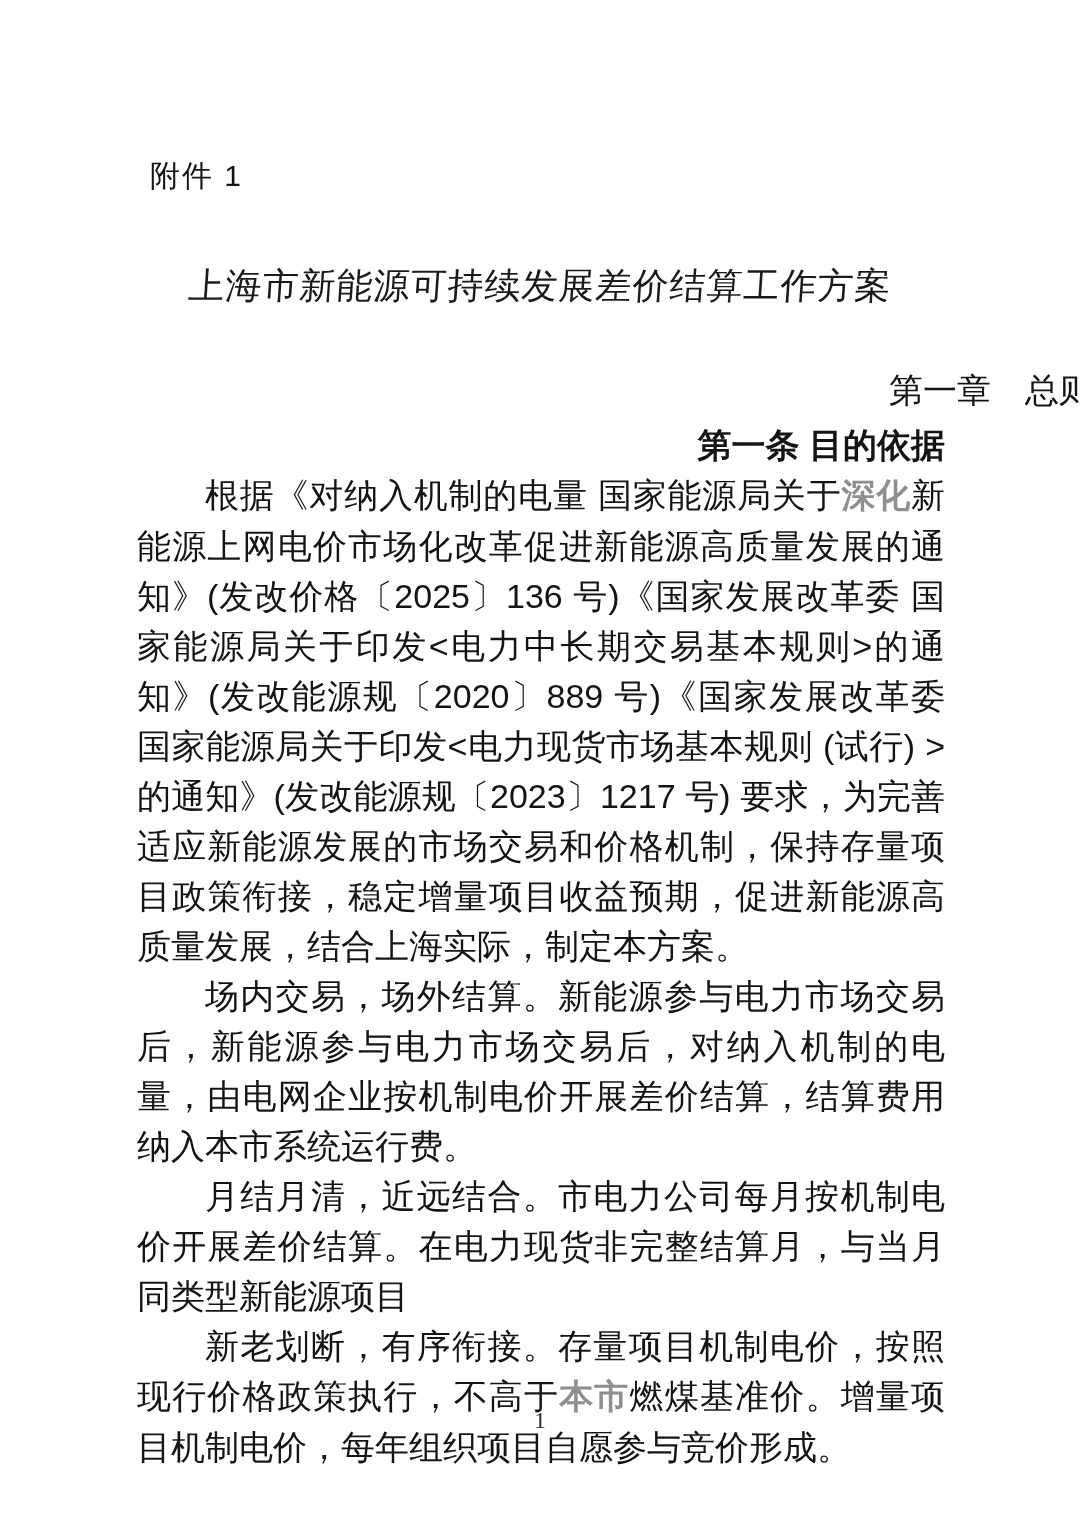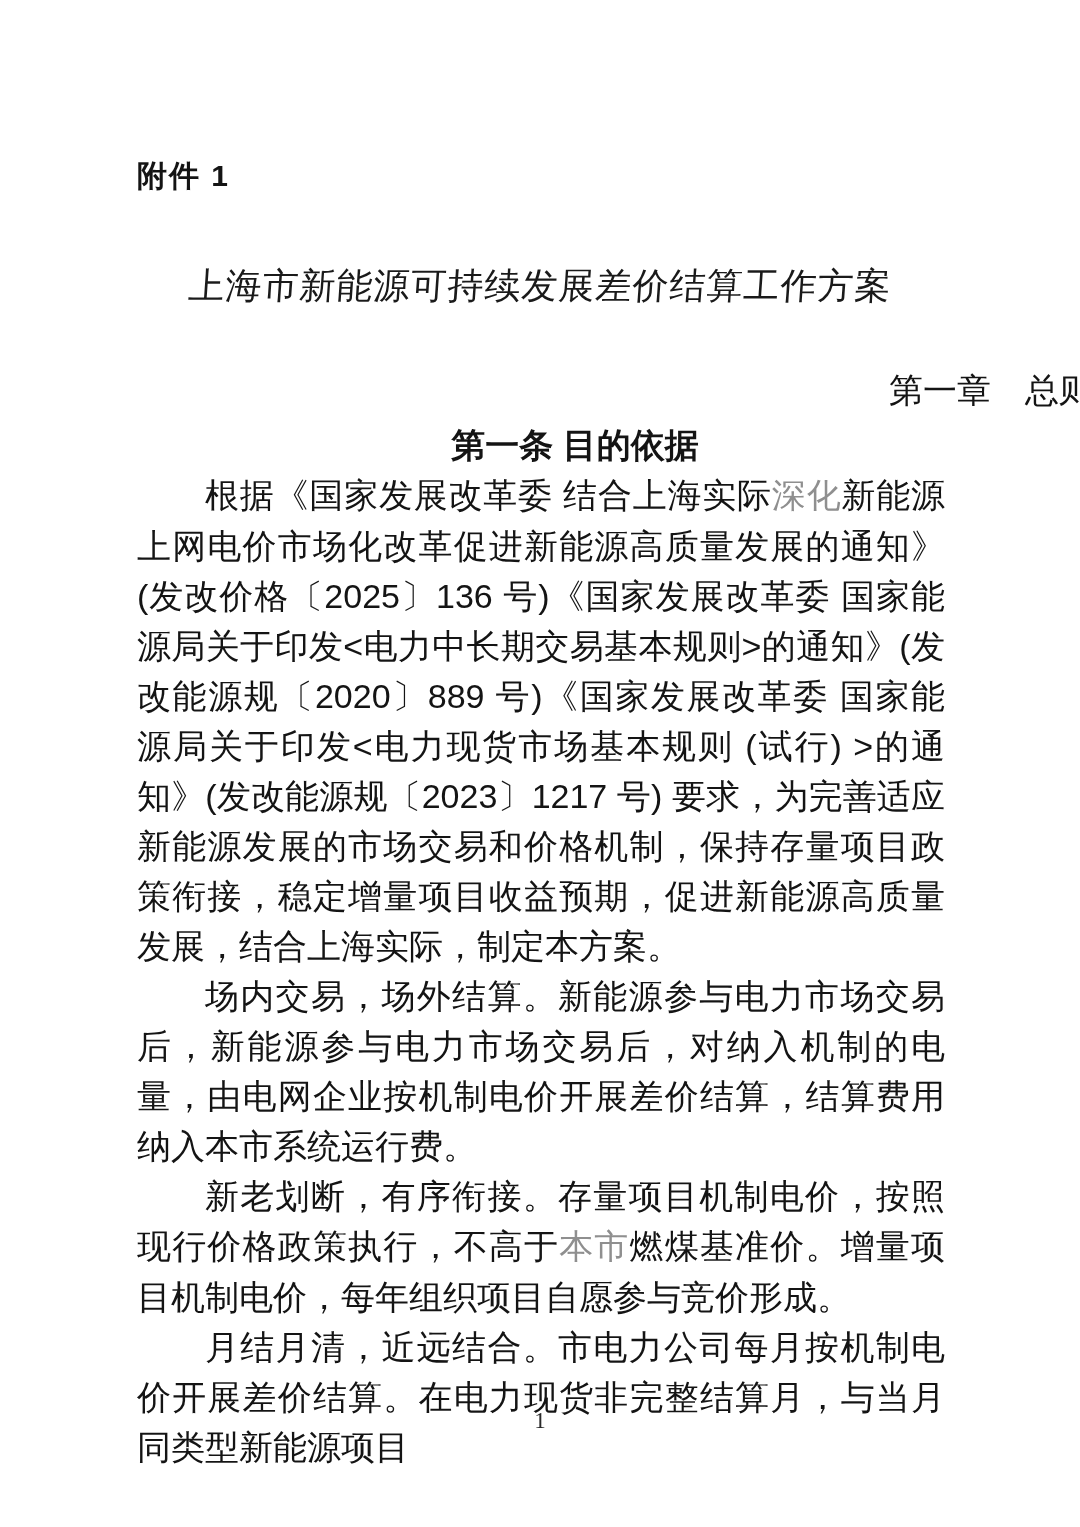--- a/index.html
+++ b/index.html
@@ -9,25 +9,24 @@
     width: 1080px;
     height: 1527px;
     background: #ffffff;
     font-family: "Liberation Sans", sans-serif;
     color: var(--text-color, #141414);
     overflow: hidden;
   }
   .attachment-label {
     position: absolute;
     top: 156px;
-    left: 137px;
+    left: 150px;
     font-size: 30px;
     line-height: 40px;
     letter-spacing: 2px;
-    font-weight: bold;
   }
   .doc-title {
     position: absolute;
     top: 262px;
     left: 0;
     width: 100%;
     text-align: center;
     font-size: 36px;
     line-height: 48px;
     font-weight: 500;
@@ -49,29 +48,29 @@
     top: 420px;
     left: 137px;
     width: 808px;
     font-size: 34px;
     line-height: 50px;
     text-align: justify;
   }
   .article-heading {
     font-weight: bold;
     text-indent: 68px;
-    text-align: center;
+    text-align: right;
   }
   .para {
     text-indent: 68px;
   }
   .faded {
     color: var(--faded-color, #8f8f8f);
     font-family: "Liberation Serif", serif;
-    font-weight: 400;
+    font-weight: 700;
   }
   .page-number {
     position: absolute;
     top: 1408px;
     left: 0;
     width: 100%;
     text-align: center;
     font-size: 23px;
     font-family: "Liberation Serif", serif;
     color: #2a2a2a;
@@ -85,26 +84,26 @@
   <div class="attachment-label">附件 1</div>
 
   <div class="doc-title">上海市新能源可持续发展差价结算工作方案</div>
 
   <div class="chapter-heading">第一章　总则</div>
 
   <div class="body-block">
 
     <div class="article-heading">第一条 目的依据</div>
 
-    <p class="para"><span>根据《国家发展改革委 结合上海实际</span><span class="faded">深化</span><span>新能源上网电价市场化改革促进新能源高质量发展的通知》(发改价格〔2025〕136 号)《国家发展改革委 国家能源局关于印发&lt;电力中长期交易基本规则&gt;的通知》(发改能源规〔2020〕889 号)《国家发展改革委 国家能源局关于印发&lt;电力现货市场基本规则 (试行) &gt;的通知》(发改能源规〔2023〕1217 号) 要求，为完善适应新能源发展的市场交易和价格机制，保持存量项目政策衔接，稳定增量项目收益预期，促进新能源高质量发展，结合上海实际，制定本方案。</span></p>
+    <p class="para"><span>根据《对纳入机制的电量 国家能源局关于</span><span class="faded">深化</span><span>新能源上网电价市场化改革促进新能源高质量发展的通知》(发改价格〔2025〕136 号)《国家发展改革委 国家能源局关于印发&lt;电力中长期交易基本规则&gt;的通知》(发改能源规〔2020〕889 号)《国家发展改革委 国家能源局关于印发&lt;电力现货市场基本规则 (试行) &gt;的通知》(发改能源规〔2023〕1217 号) 要求，为完善适应新能源发展的市场交易和价格机制，保持存量项目政策衔接，稳定增量项目收益预期，促进新能源高质量发展，结合上海实际，制定本方案。</span></p>
 
 
     <p class="para"><span>场内交易，场外结算。新能源参与电力市场交易后，新能源参与电力市场交易后，对纳入机制的电量，由电网企业按机制电价开展差价结算，结算费用纳入本市系统运行费。</span></p>
 
+    <p class="para"><span>月结月清，近远结合。市电力公司每月按机制电价开展差价结算。在电力现货非完整结算月，与当月同类型新能源项目</span></p>
+
     <p class="para"><span>新老划断，有序衔接。存量项目机制电价，按照现行价格政策执行，不高于</span><span class="faded">本市</span><span>燃煤基准价。增量项目机制电价，每年组织项目自愿参与竞价形成。</span></p>
-
-    <p class="para"><span>月结月清，近远结合。市电力公司每月按机制电价开展差价结算。在电力现货非完整结算月，与当月同类型新能源项目</span></p>
 
   </div>
 
   <div class="page-number">1</div>
 
 </div>
 
 </body></html>

